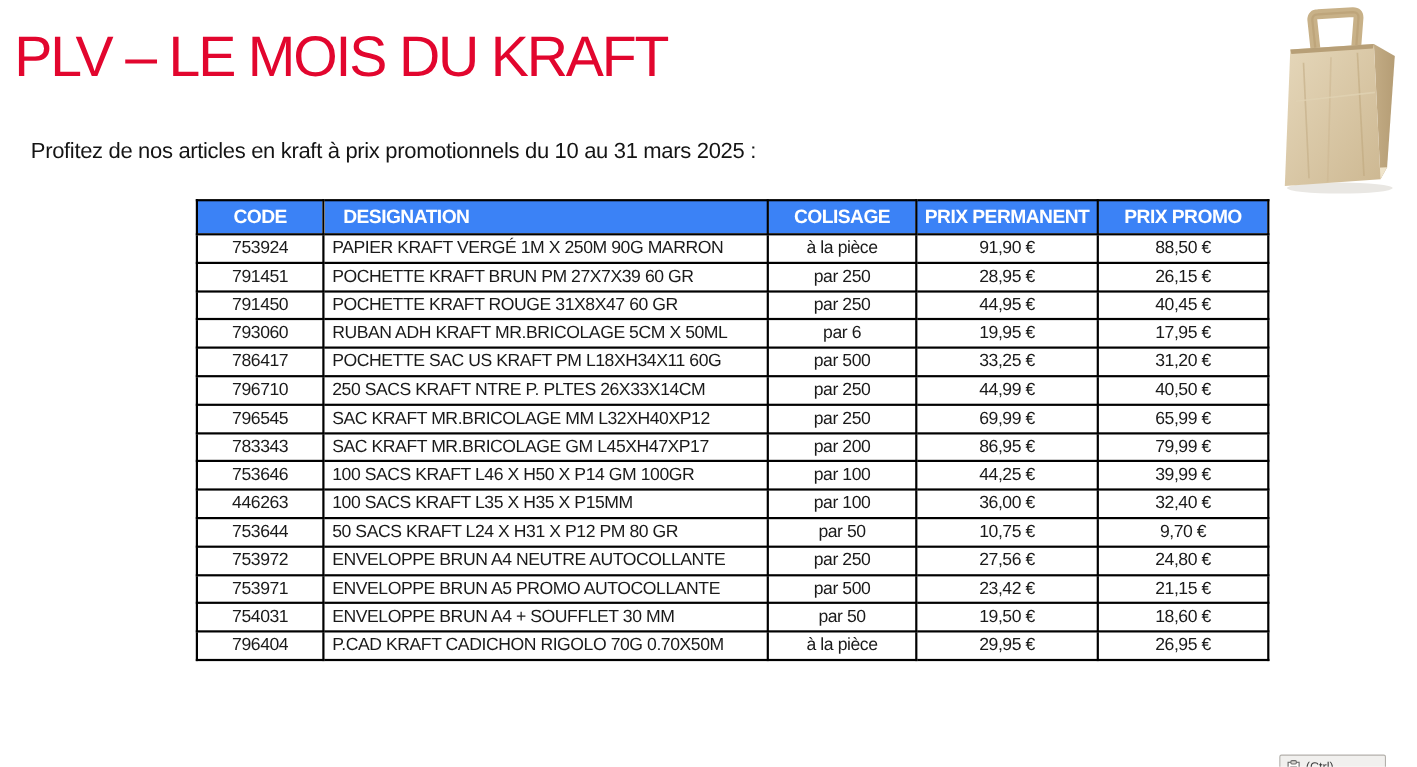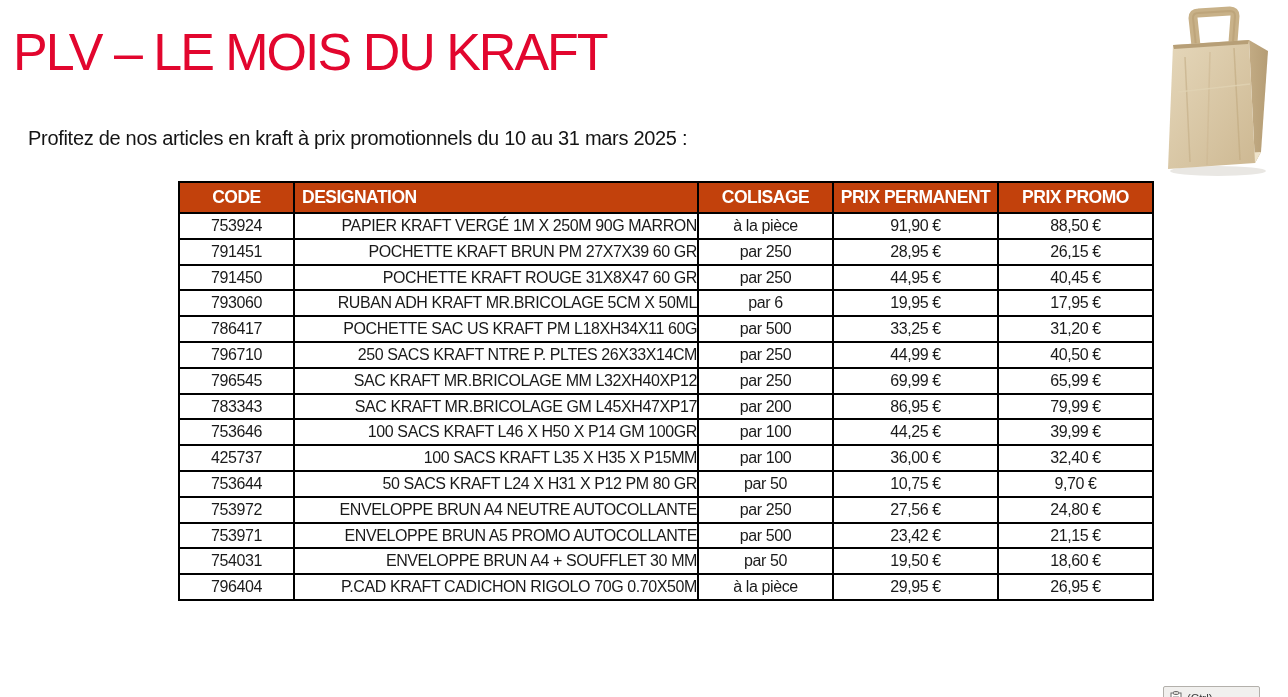--- a/index.html
+++ b/index.html
@@ -27,31 +27,31 @@
   table.price-table {
     position:absolute; left:178px; top:181px; width:974px;
     border-collapse:collapse; table-layout:fixed;
     font-family:"Liberation Sans", sans-serif;
   }
   .price-table th, .price-table td {
     border:2px solid #000000;
     padding:0; overflow:hidden; white-space:nowrap;
   }
   .price-table th {
-    background:#c2410c; color:#ffffff;
+    background:#3b82f6; color:#ffffff;
     height:29px; font-size:17.5px; font-weight:bold; letter-spacing:-0.5px;
     text-align:center;
   }
-  .price-table th.col1 { text-align:left; padding-left:7px; }
+  .price-table th.col1 { text-align:left; padding-left:17px; }
   .price-table td {
     height:23.8px; line-height:23.8px;
     font-size:16px; letter-spacing:-0.4px; color:#1a1a1a;
     text-align:center;
   }
-  .price-table td.col1 { text-align:right; padding-left:7px; }
+  .price-table td.col1 { text-align:left; padding-left:7px; }
 
   
   .bag-image { position:absolute; left:1150px; top:2px; width:138px; height:176px; }
 
   
   .paste-btn {
     position:absolute; left:1163px; top:686px; width:97px; height:23px;
     background:#f1f0ee; border:1px solid #b3b0ab; border-radius:2px;
     box-sizing:border-box;
     display:flex; align-items:center; gap:5px; padding:0 6px;
@@ -175,21 +175,21 @@
         <td class="col4">79,99 €</td>
       </tr>
       <tr>
         <td class="col0">753646</td>
         <td class="col1">100 SACS KRAFT L46 X H50 X P14 GM 100GR</td>
         <td class="col2">par 100</td>
         <td class="col3">44,25 €</td>
         <td class="col4">39,99 €</td>
       </tr>
       <tr>
-        <td class="col0">425737</td>
+        <td class="col0">446263</td>
         <td class="col1">100 SACS KRAFT L35 X H35 X P15MM</td>
         <td class="col2">par 100</td>
         <td class="col3">36,00 €</td>
         <td class="col4">32,40 €</td>
       </tr>
       <tr>
         <td class="col0">753644</td>
         <td class="col1">50 SACS KRAFT L24 X H31 X P12 PM 80 GR</td>
         <td class="col2">par 50</td>
         <td class="col3">10,75 €</td>

